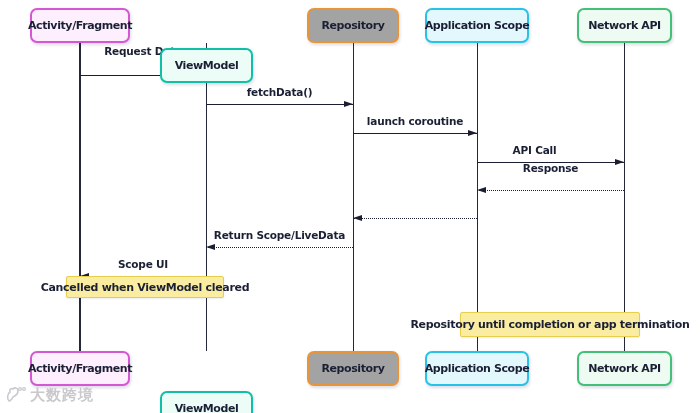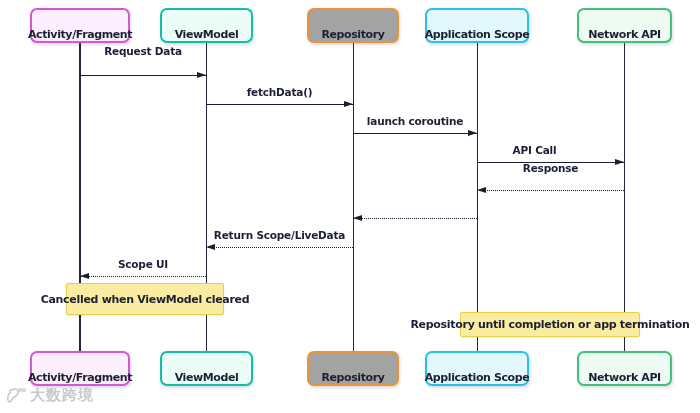--- a/index.html
+++ b/index.html
@@ -4,27 +4,27 @@
 <style>
   html,body{margin:0;padding:0;background:#ffffff;}
   .stage{
     position:relative;width:700px;height:413px;background:#ffffff;overflow:hidden;
     font-family:"DejaVu Sans",sans-serif;color:#1a1f33;
   }
   
   .actor{
     position:absolute;height:35px;box-sizing:border-box;
     border:2px solid #999;border-radius:7px;
-    display:flex;align-items:flex-end;justify-content:center;
+    display:flex;align-items:center;justify-content:center;
     font-size:11px;font-weight:bold;letter-spacing:-0.4px;white-space:nowrap;
     box-shadow:1px 1.5px 3px rgba(60,60,110,0.18);
     z-index:3;background:#fff;
   }
   .actor.a1{background:#fdeffd;border-color:#d457d4;}
-  .actor.a2{background:#ecfdf8;border-color:#10bfa5;}
+  .actor.a2{background:#ecfdf8;border-color:#10bfa5;margin-top:40px;}
   .actor.a3{background:#a3a3a3;border-color:#e8953a;}
   .actor.a4{background:#e2f8fd;border-color:#28c2e8;}
   .actor.a5{background:#eefbf2;border-color:#43c077;}
   
   .lifeline{position:absolute;top:43px;height:308px;width:1.5px;background:#23273b;z-index:0;}
   
   .msg-label{
     position:absolute;height:14px;line-height:14px;text-align:center;
     font-size:10.5px;font-weight:600;letter-spacing:-0.2px;white-space:nowrap;z-index:2;
   }
@@ -35,21 +35,21 @@
   .head.left{border-right:9px solid #1b1e30;}
   
   .note{
     position:absolute;box-sizing:border-box;background:#faeda1;border:1.5px solid #e7cf4e;
     border-radius:2px;display:flex;align-items:center;justify-content:center;
     font-size:11px;font-weight:bold;letter-spacing:-0.3px;white-space:nowrap;overflow:visible;
     z-index:4;box-shadow:0 1px 2px rgba(0,0,0,0.08);
   }
   
   .watermark{
-    position:absolute;left:5px;top:386px;display:flex;align-items:flex-end;gap:3px;
+    position:absolute;left:5px;top:386px;display:flex;align-items:flex-start;gap:3px;
     color:#c9c9cd;z-index:5;user-select:none;
   }
   .watermark .wm-text{font-size:15px;font-weight:bold;letter-spacing:1px;}
 </style>
 </head>
 <body>
 
 <div class="stage">
 
   <div class="lifeline" style="left:79px"></div>
@@ -114,21 +114,21 @@
   <div class="head left" style="left:353px;top:215px"></div>
 
   <div class="msg-label" style="left:206px;top:228px;width:147px">Return Scope/LiveData</div>
   <div class="msg-line dotted" style="left:206px;top:247px;width:147px"></div>
   <div class="head left" style="left:206px;top:244px"></div>
 
   <div class="msg-label" style="left:80px;top:257px;width:126px">Scope UI</div>
   <div class="msg-line dotted" style="left:80px;top:276px;width:126px"></div>
   <div class="head left" style="left:80px;top:273px"></div>
 
-  <div class="note" style="left:66px;top:283px;width:158px;height:32px">
+  <div class="note" style="left:66px;top:276px;width:158px;height:22px">
     <span>Cancelled when ViewModel cleared</span>
   </div>
   <div class="note" style="left:460px;top:312px;width:180px;height:25px">
     <span>Repository until completion or app termination</span>
   </div>
 
   <div class="watermark">
     <svg width="22" height="18" viewBox="0 0 22 18">
       <path d="M4 15 C2 13 2 8 5 6 C4 3 6 2 8 3 C10 1 13 2 13 5 C13 8 10 10 8 11 C7 13 6 15 4 15 Z" fill="none" stroke="#c9c9cd" stroke-width="1.6"></path>
       <circle cx="15" cy="3" r="1.4" fill="none" stroke="#c9c9cd" stroke-width="1.2"></circle>

